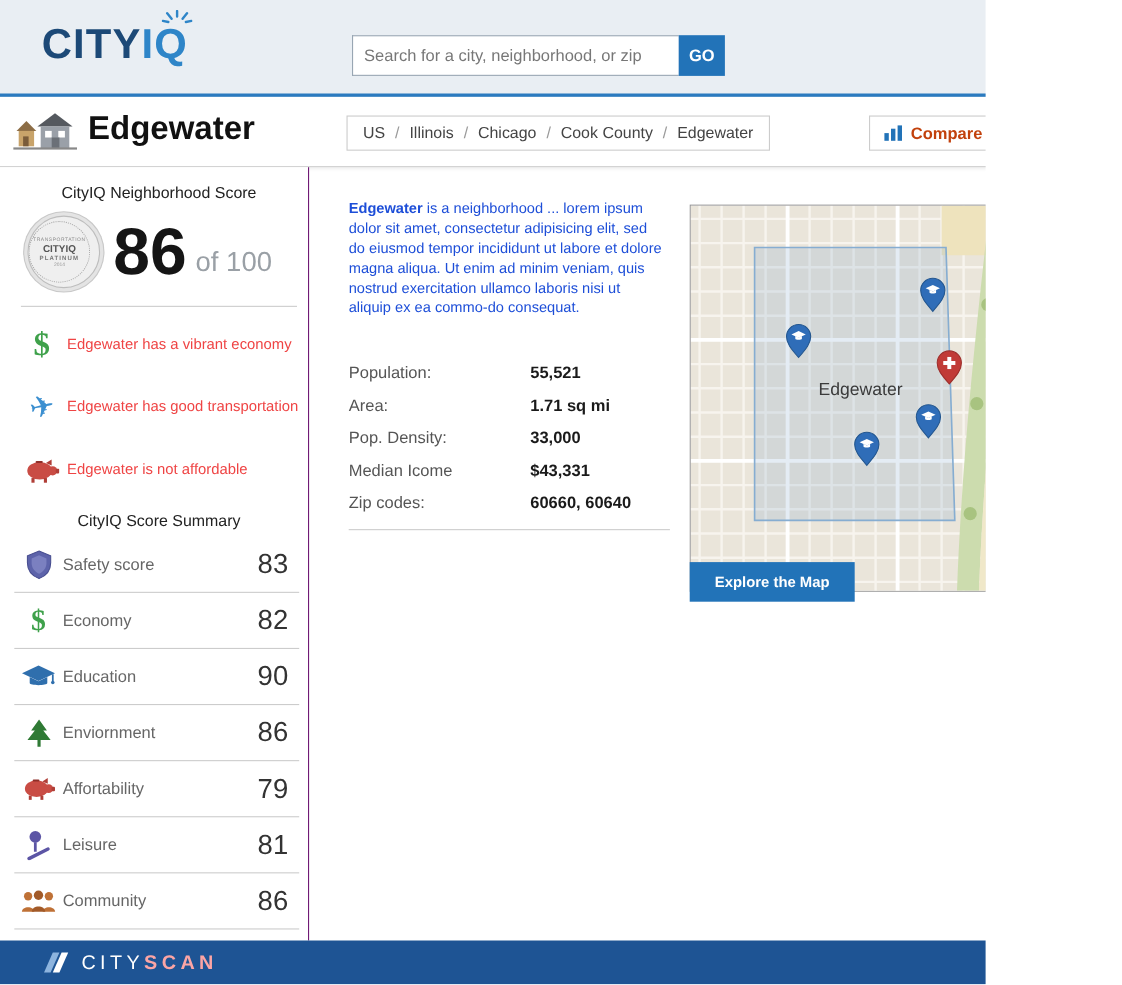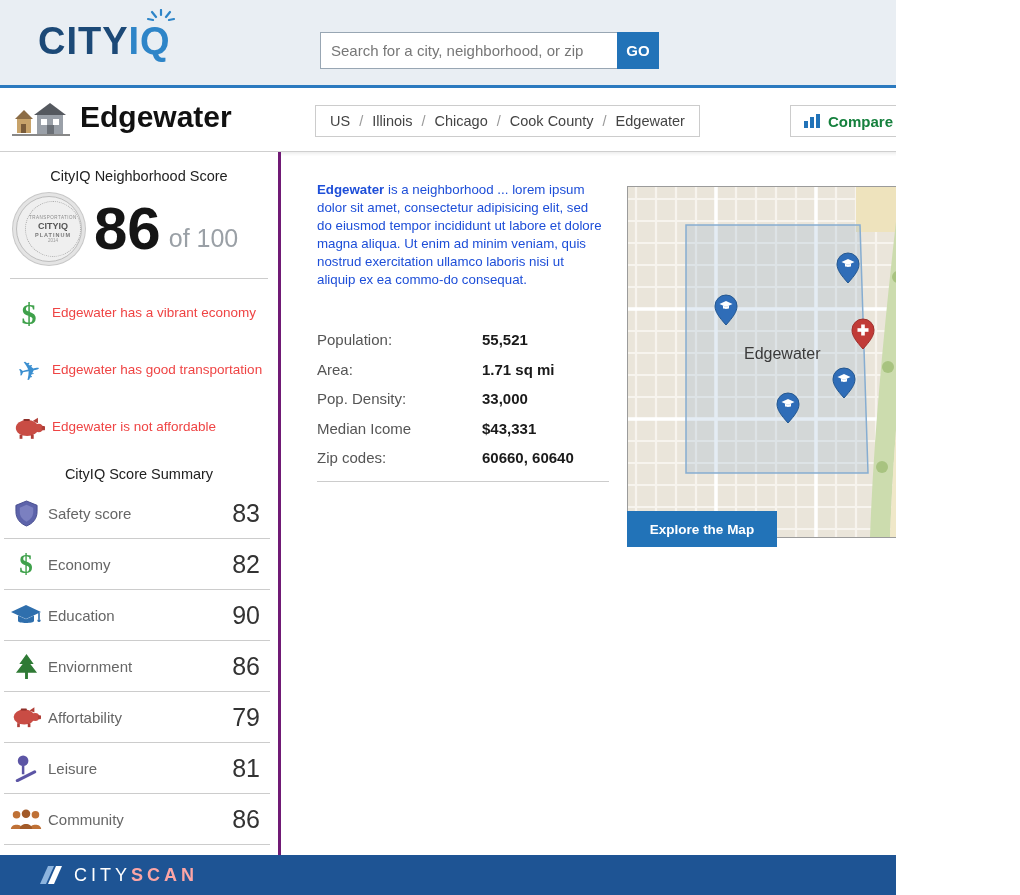--- a/index.html
+++ b/index.html
@@ -17,29 +17,29 @@
   .go-btn{width:42px;height:37px;background:#2273b8;color:#fff;border:none;font-weight:bold;font-size:15px;cursor:pointer;font-family:"Liberation Sans",sans-serif;}
 
   
   .subheader{position:absolute;left:0;top:91px;width:1020px;height:61px;background:#fff;border-bottom:1px solid #cfcfcf;box-shadow:0 2px 3px rgba(0,0,0,0.07);box-sizing:border-box;}
   .houses{position:absolute;left:12px;top:10px;}
   .page-title{position:absolute;left:80px;top:9px;font-size:30px;font-weight:bold;color:#111;}
   .breadcrumb{position:absolute;left:315px;top:14px;height:32px;border:1px solid #ccc;display:flex;align-items:center;padding:0 14px;box-sizing:border-box;font-size:14.5px;color:#444;}
   .crumb{cursor:pointer;}
   .crumb-sep{color:#999;margin:0 9px;}
   .pill-btn{position:absolute;top:14px;height:32px;border:1px solid #ccc;display:flex;align-items:center;padding:0 12px;box-sizing:border-box;cursor:pointer;background:#fff;}
-  .pill-btn .lbl{color:#15803d;font-weight:bold;font-size:15px;margin-left:7px;}
+  .pill-btn .lbl{color:#c2410c;font-weight:bold;font-size:15px;margin-left:7px;}
   .compare-btn{left:790px;}
   .share-btn{left:905px;}
 
   
-  .sidebar{position:absolute;left:0;top:152px;width:281px;height:703px;border-right:3px solid #701a75;box-sizing:border-box;background:#fff;}
+  .sidebar{position:absolute;left:0;top:152px;width:281px;height:703px;border-right:1px solid #701a75;box-sizing:border-box;background:#fff;padding-left:9px;}
   .sb-title{margin:16px 0 0;text-align:center;font-size:14.5px;color:#222;}
   .score-area{display:flex;align-items:center;margin:12px 0 0 16px;}
-  .badge{width:64px;height:64px;border-radius:50%;background:#efefef;border:1px solid #bdbdbd;box-shadow:0 0 0 3px #e4e4e4,0 0 0 4px #c8c8c8;display:flex;flex-direction:column;align-items:flex-end;justify-content:center;margin-right:12px;}
+  .badge{width:64px;height:64px;border-radius:50%;background:#efefef;border:1px solid #bdbdbd;box-shadow:0 0 0 3px #e4e4e4,0 0 0 4px #c8c8c8;display:flex;flex-direction:column;align-items:flex-start;justify-content:center;margin-right:12px;}
   .badge-inner{width:54px;height:54px;border-radius:50%;border:1px dotted #aaa;display:flex;flex-direction:column;align-items:center;justify-content:center;text-align:center;}
   .badge-l1{font-size:4.5px;letter-spacing:.5px;color:#8a8a8a;}
   .badge-l2{font-size:9px;font-weight:bold;color:#555;margin:1px 0;}
   .badge-l3{font-size:5.5px;font-weight:bold;letter-spacing:1px;color:#777;}
   .badge-l4{font-size:4.5px;color:#999;}
   .score-num{font-size:60px;font-weight:bold;color:#151515;line-height:64px;}
   .score-of{font-size:25px;color:#9aa0a6;margin-left:8px;padding-top:18px;}
   .sb-divider{margin:16px 10px 0;border-top:1px solid #ccc;}
   .stmts{margin-top:6px;}
   .stmt{display:flex;align-items:center;height:57px;padding:0 6px;}

